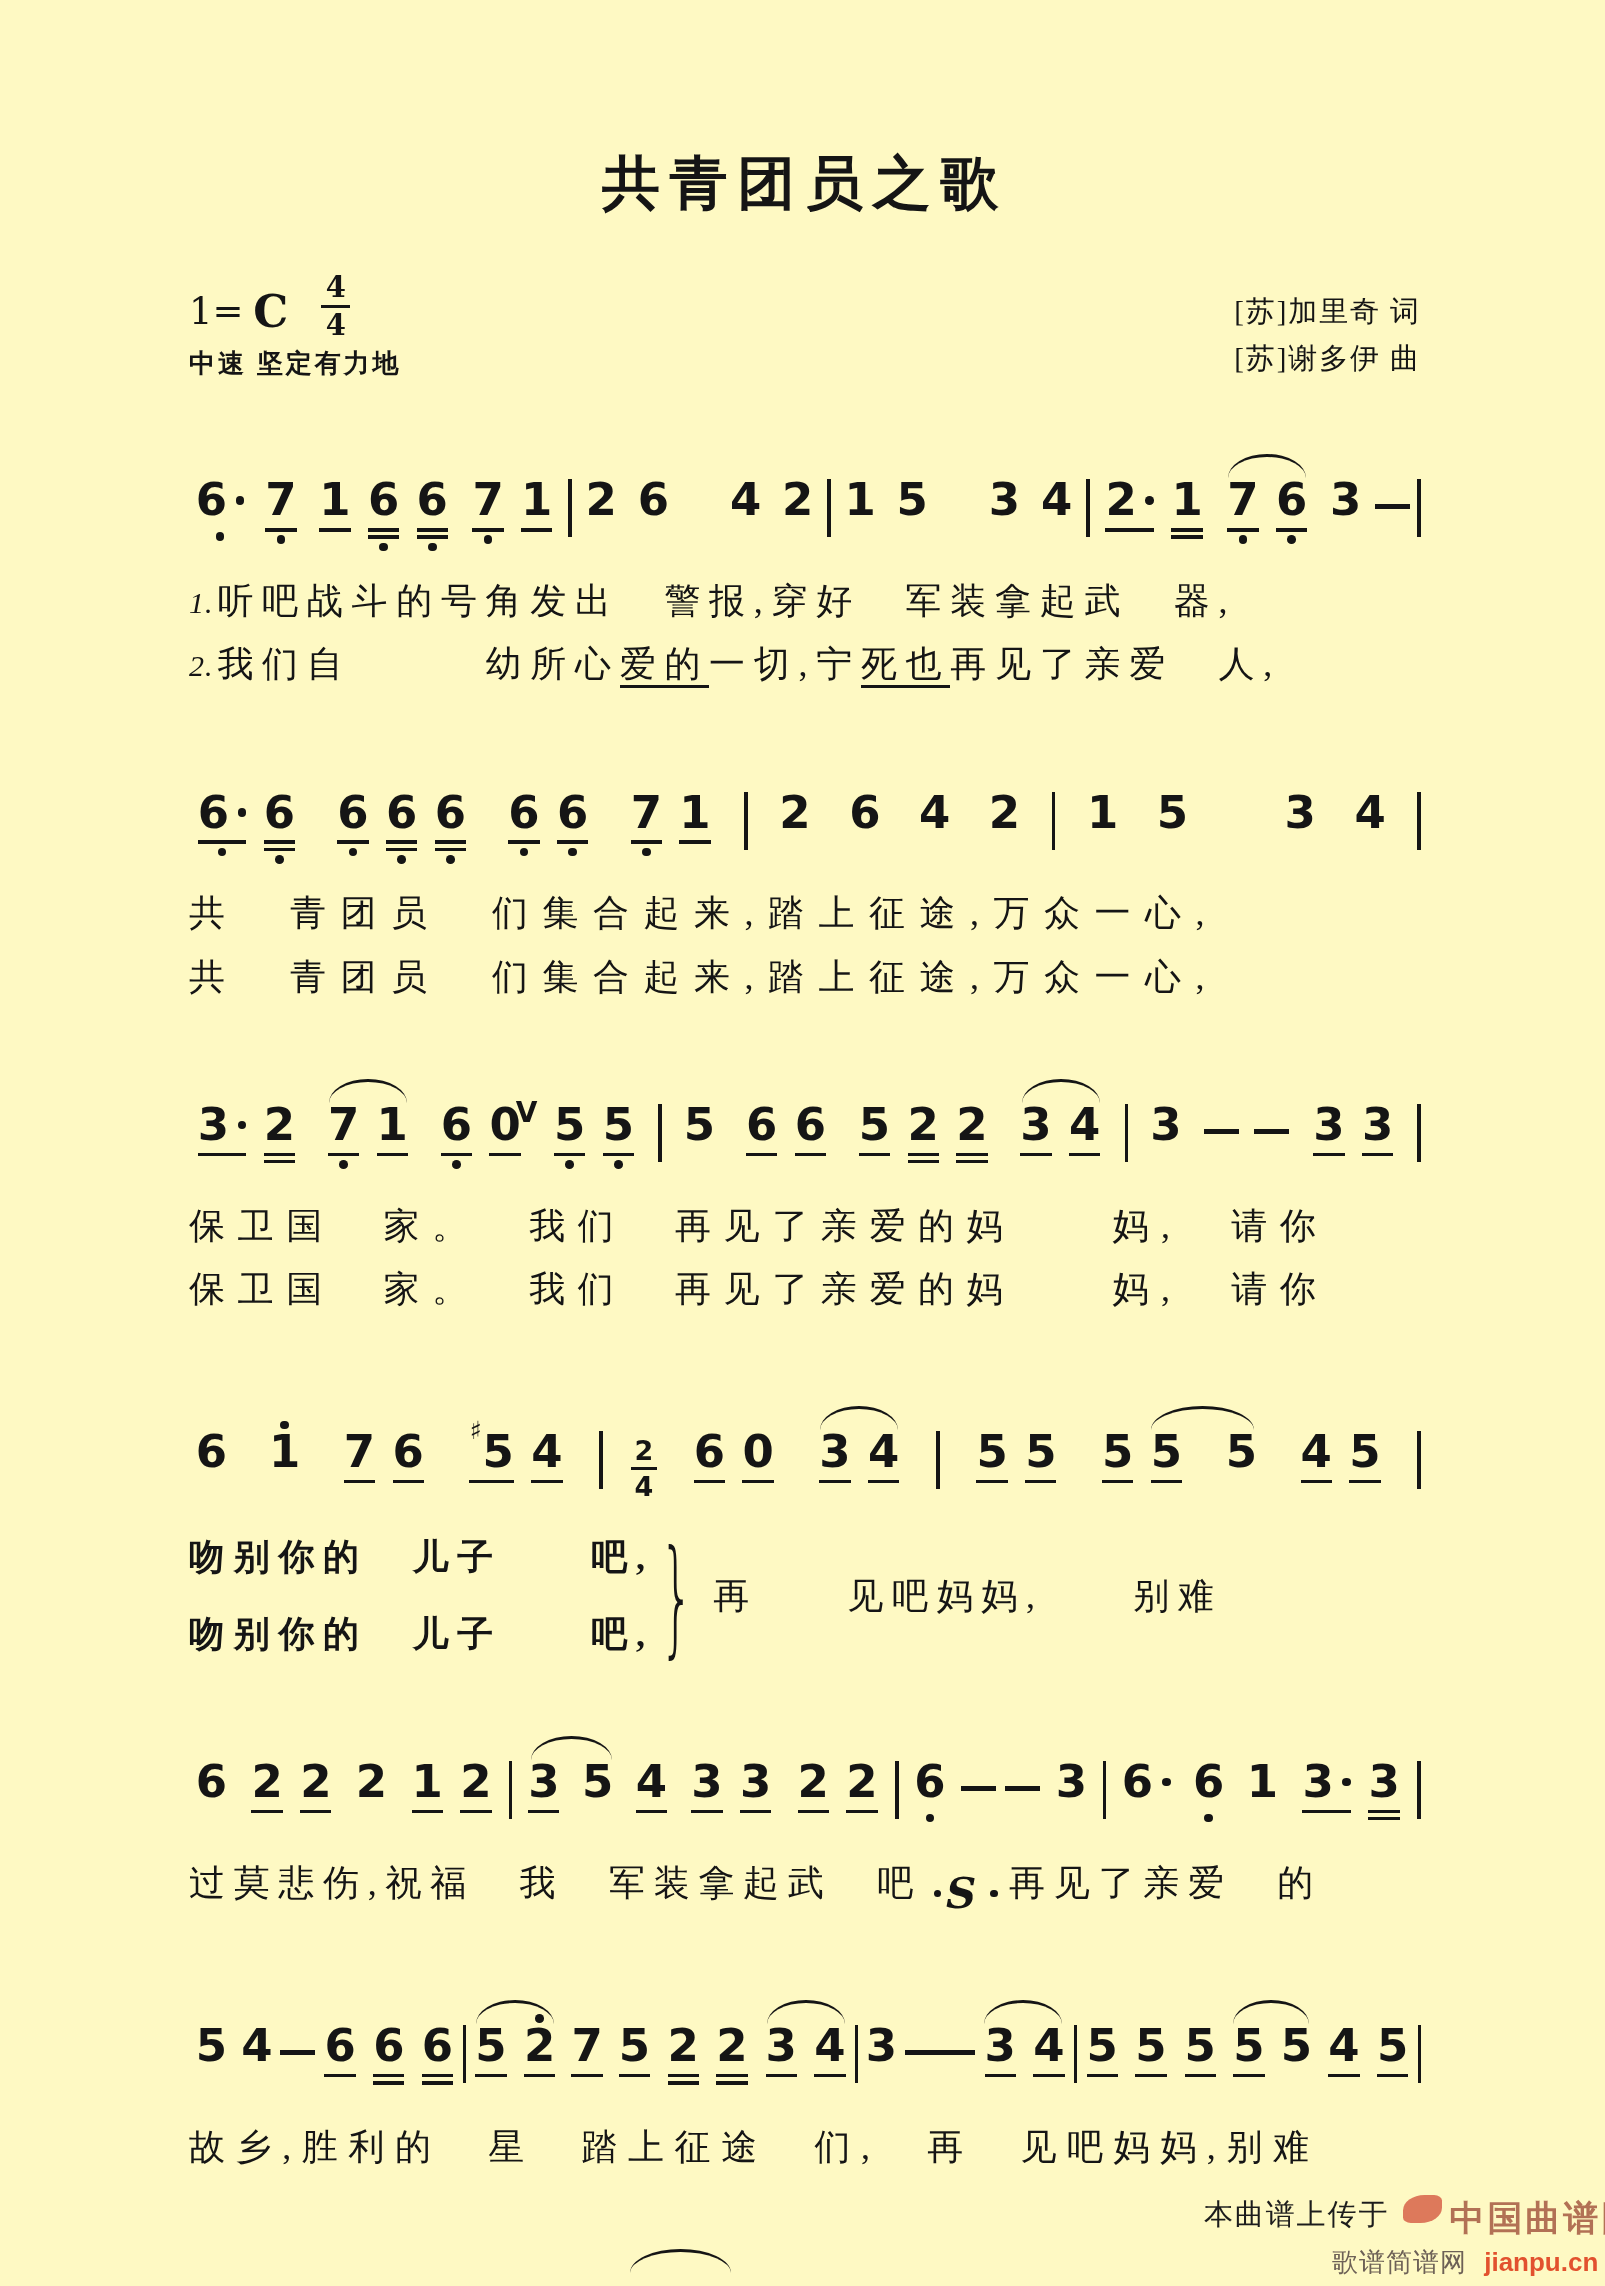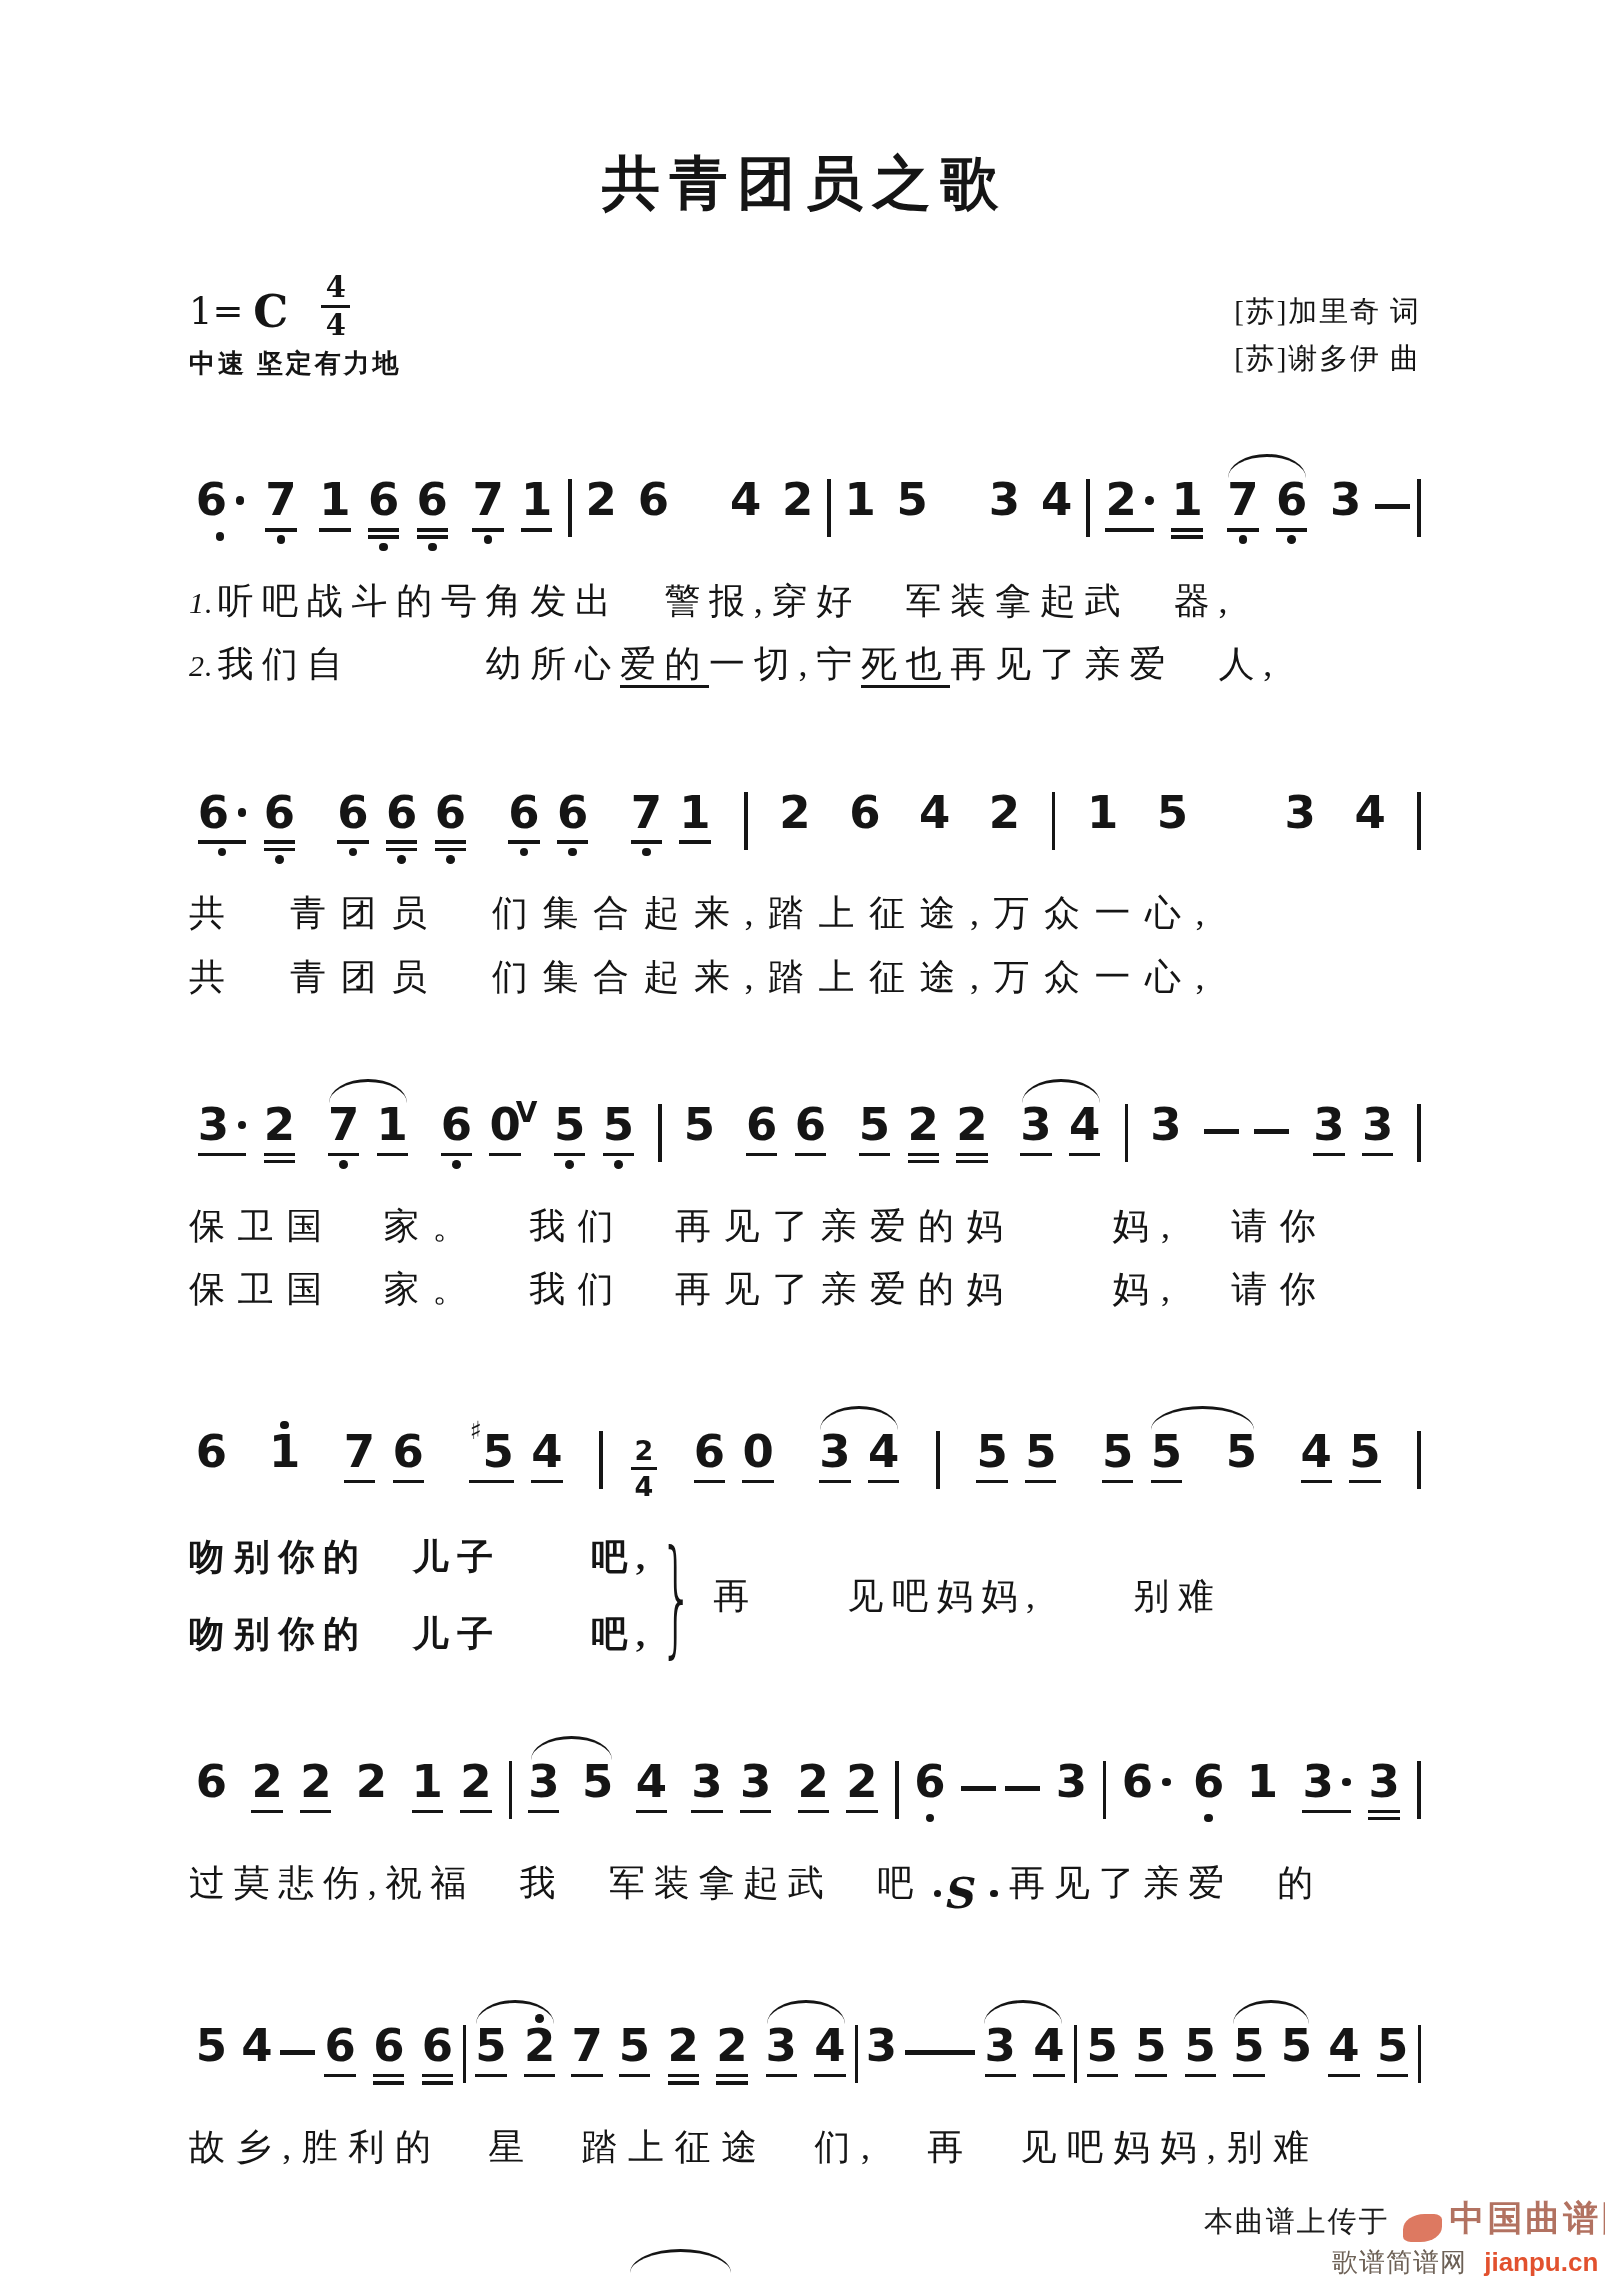--- a/index.html
+++ b/index.html
@@ -1,16 +1,16 @@
 <!DOCTYPE html>
 <html><head>
 <meta charset="utf-8">
 <style>
   html,body{margin:0;padding:0;background:#e8e8e8;}
-  .page{position:relative;width:1606px;height:2286px;margin:0 auto;background:#ffffff;overflow:hidden;color:#151515;font-family:"Liberation Serif",serif;}
+  .page{position:relative;width:1606px;height:2286px;margin:0 auto;background:#fef9c3;overflow:hidden;color:#151515;font-family:"Liberation Serif",serif;}
   .content{padding:145px 185px 0 189px;}
 
   
   .title{text-align:center;font-family:"Liberation Sans",sans-serif;font-weight:bold;font-size:58px;letter-spacing:9.7px;}
   .hdr{display:flex;justify-content:space-between;align-items:flex-end;margin-top:60px;}
   .keyrow{display:flex;align-items:center;}
   .key-eq{font-size:37px;font-family:"DejaVu Serif",serif;}
   .key-note{font-size:44px;font-weight:bold;font-family:"DejaVu Serif",serif;margin-left:9.7px;}
   .timesig{display:inline-flex;flex-direction:column;align-items:center;margin-left:33px;margin-top:-9.7px;font-family:"DejaVu Serif",serif;font-weight:bold;font-size:29px;line-height:1;}
   .timesig .sep{width:29px;height:2.9px;background:#151515;margin:2.9px 0;}
@@ -48,21 +48,21 @@
   .segno{display:inline-flex;align-items:center;margin:0 11.6px;position:relative;top:2.9px;}
   .segno .sdot{width:7.7px;height:7.7px;border-radius:50%;background:#151515;}
   .segno .sS{font-family:"DejaVu Serif",serif;font-style:italic;font-weight:bold;font-size:42px;line-height:1;margin:0 4.8px;}
   .merge{display:flex;align-items:center;margin-top:3.9px;}
   .mleft{display:flex;flex-direction:column;gap:13.5px;font-weight:bold;}
   .mbrace{font-family:"DejaVu Sans",sans-serif;font-weight:300;font-size:54px;transform:scaleY(2.35);margin:0 19.3px 0 5.8px;}
   .mright{font-size:36px;letter-spacing:8.7px;}
 
   
   .wm{position:absolute;right:0;bottom:5.8px;text-align:right;}
-  .wm-line1{display:flex;align-items:flex-end;justify-content:flex-end;font-size:29px;color:#1c1c1c;letter-spacing:1.9px;}
+  .wm-line1{display:flex;align-items:flex-start;justify-content:flex-end;font-size:29px;color:#1c1c1c;letter-spacing:1.9px;}
   .wm-mark{display:inline-block;width:39px;height:28px;background:#d96a50;border-radius:55% 20% 55% 20%;margin-left:13.5px;margin-right:7.7px;opacity:.9;}
   .wm-site{font-family:"Liberation Sans",sans-serif;font-weight:bold;font-size:35px;color:#a0503a;opacity:.8;letter-spacing:2.9px;margin-right:-33px;}
   .wm-line2{font-size:26px;color:#6d6156;margin-top:2.9px;padding-right:7.7px;letter-spacing:1px;}
   .wm-url{color:#e2512e;font-weight:bold;font-family:"Liberation Sans",sans-serif;margin-left:9.7px;letter-spacing:0;}
 </style>
 </head>
 <body>
 
 <div class="page">
   <div class="content">

